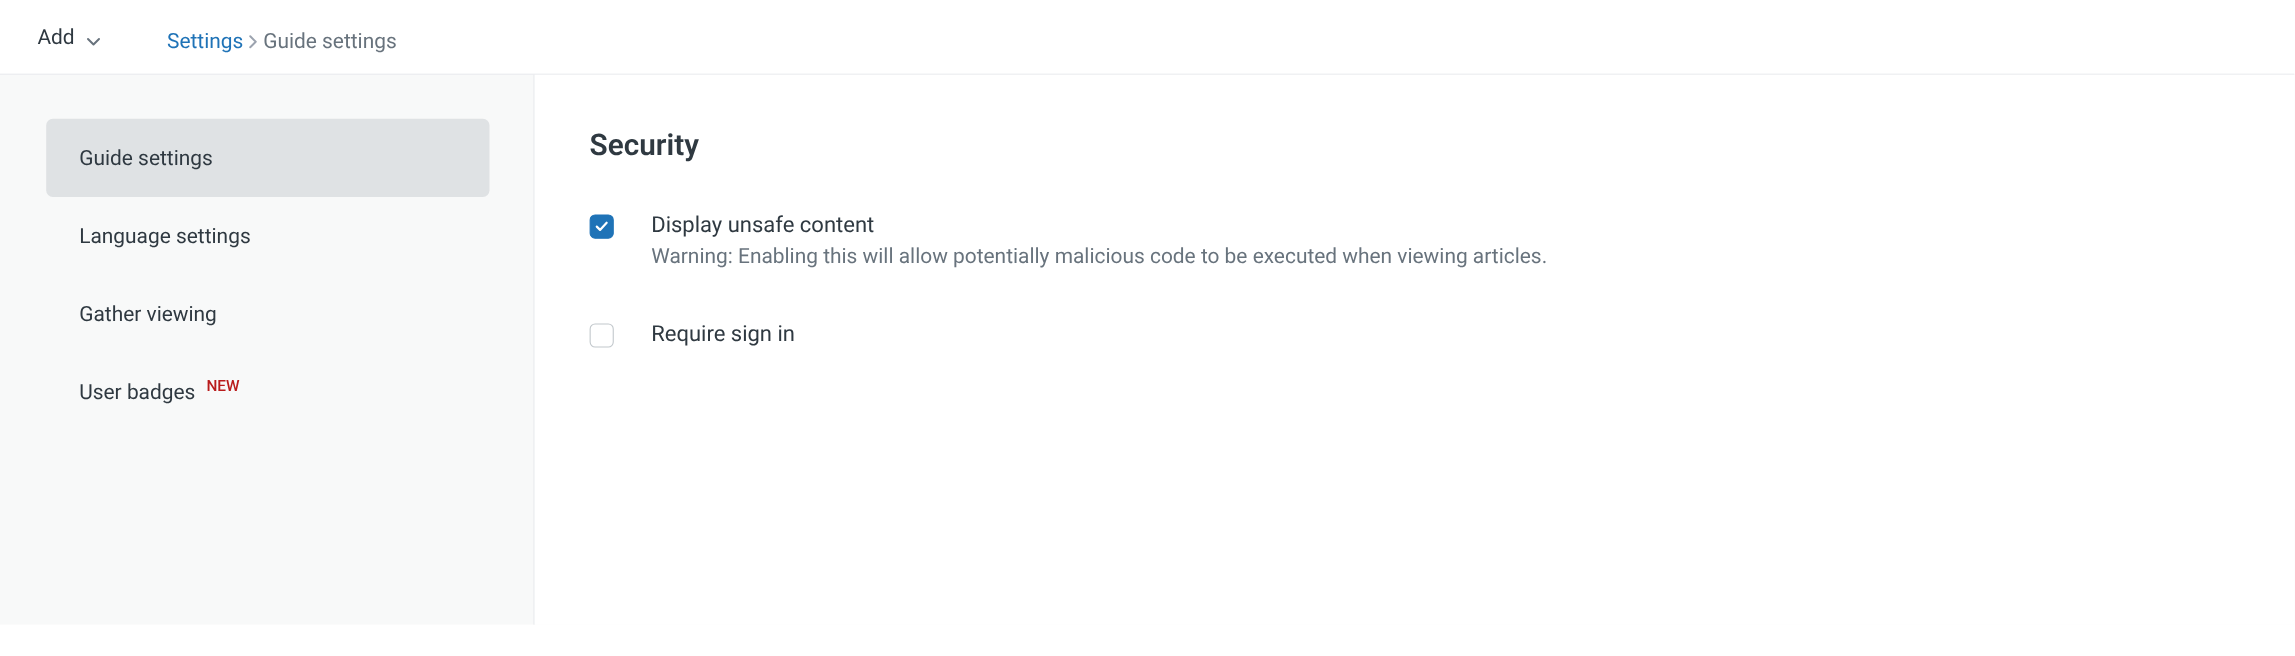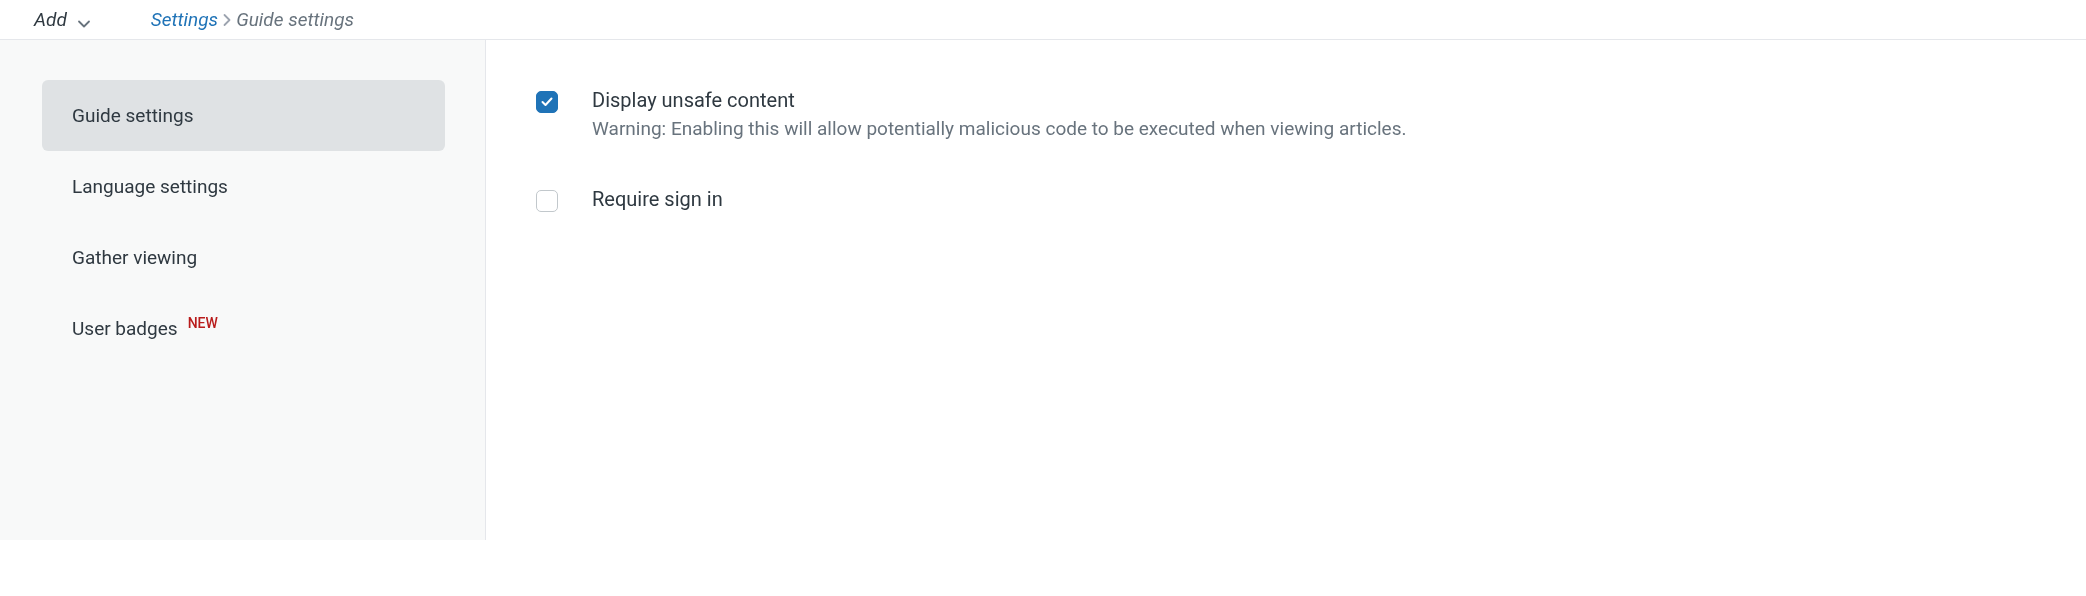--- a/index.html
+++ b/index.html
@@ -8,25 +8,24 @@
       box-sizing: border-box;
     }
     body {
       font-family: -apple-system, BlinkMacSystemFont, "Segoe UI", Roboto, Helvetica, Arial, sans-serif;
       background: #fff;
       color: #2f3941;
       font-size: 19px;
     }
     .top-bar {
       display: flex;
-      align-items: center;
-      padding: 4px 28px;
+      align-items: flex-end;
+      padding: 18px 28px;
       border-bottom: 1px solid #e5e7eb;
       gap: 10px;
-      font-style: italic;
     }
     .add-dropdown {
       display: flex;
       align-items: center;
       gap: 10px;
       color: #2f3941;
       cursor: pointer;
       padding: 4px 6px;
     }
     .chevron-down {
@@ -168,20 +167,21 @@
     <div class="sidebar-item">
       <span>Gather viewing</span>
     </div>
     <div class="sidebar-item">
       <span>User badges</span>
       <span class="new-badge">NEW</span>
     </div>
   </nav>
 
   <main class="main">
+    <h2 class="section-title">Security</h2>
 
     <div class="option-row">
       <div class="checkbox checked">
         <svg class="checkmark" viewBox="0 0 12 10">
             <path d="M1.5 5 L4.5 8 L10.5 1.5" stroke="#fff" stroke-width="2" fill="none" stroke-linecap="round" stroke-linejoin="round"></path>
           </svg>
       </div>
       <div class="option-content">
         <div class="option-label">Display unsafe content</div>
         <div class="option-desc">Warning: Enabling this will allow potentially malicious code to be executed when viewing articles.</div>

